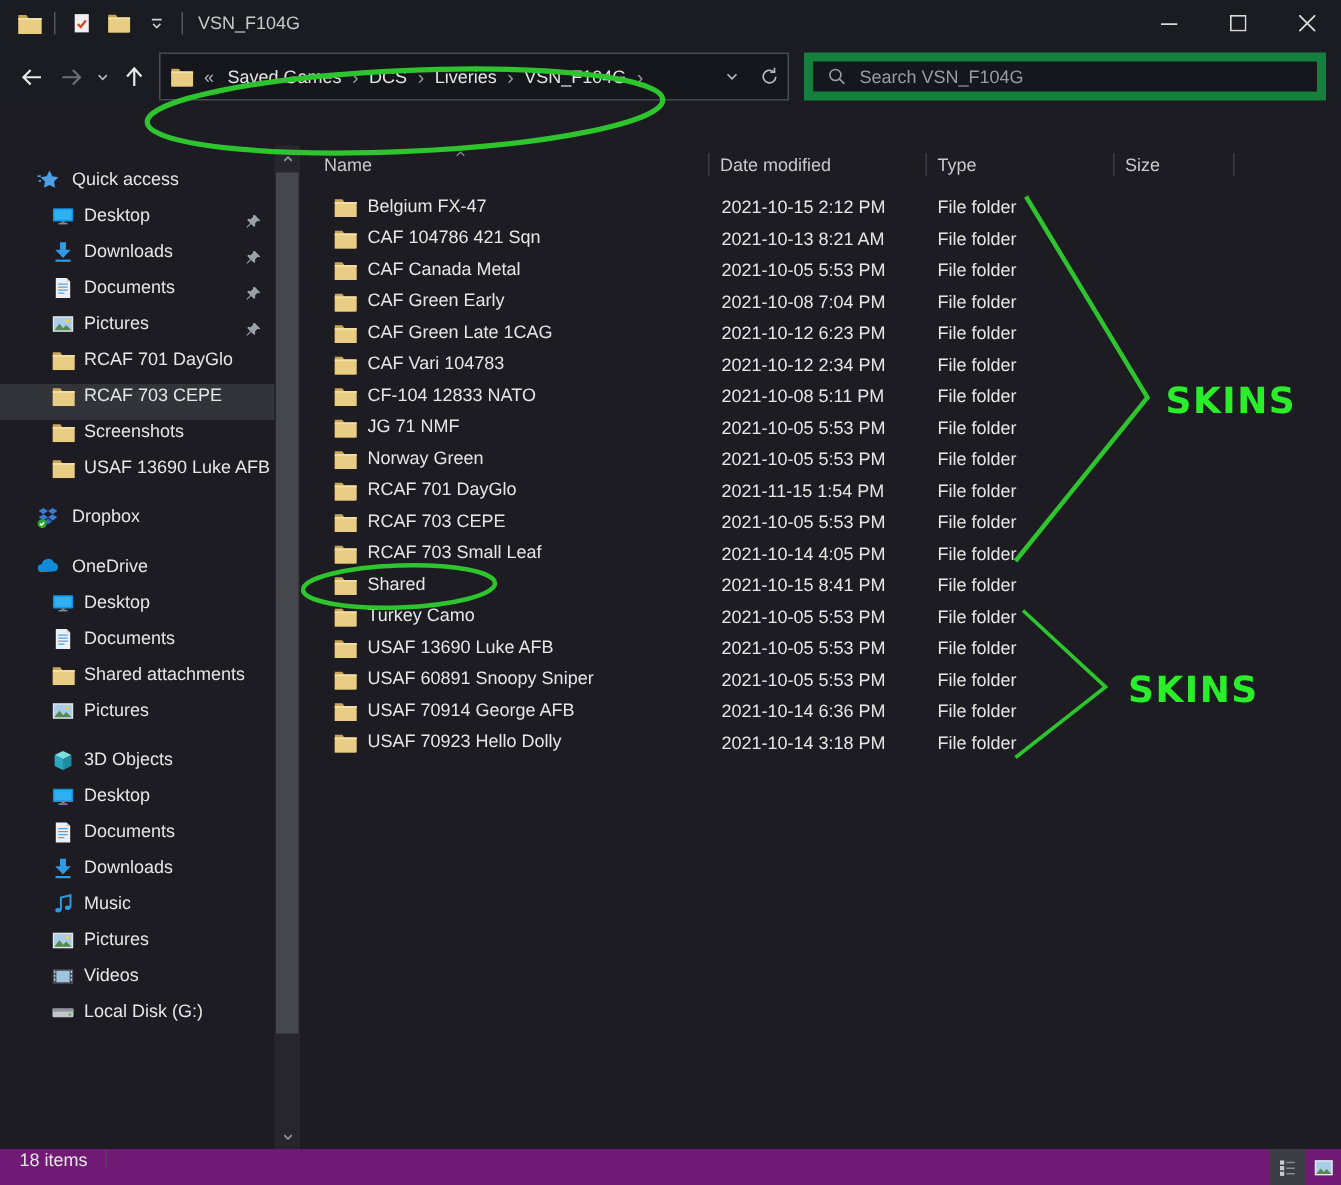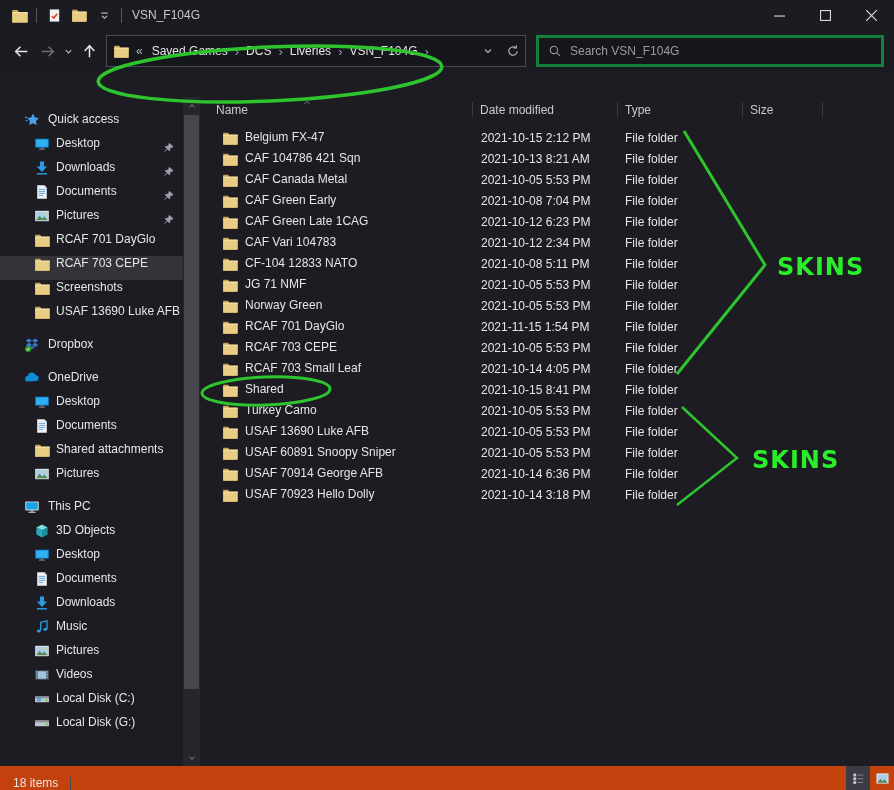--- a/index.html
+++ b/index.html
@@ -30,21 +30,21 @@
   .nav-btn.narrow { width:16px; }
   .address-box { display:flex; align-items:center; height:32px; width:420px; margin-left:4px;
                  border:1px solid #4a4a54; background:#16161d; }
   .addr-folder { margin-left:6px; display:flex; }
   .crumb-overflow { color:#b4b4bc; margin:0 2px 0 7px; font-size:12px; }
   .crumb { padding:0 7px; color:#e4e4e4; white-space:nowrap; }
   .crumb-sep { color:#9a9aa2; font-size:13px; }
   .addr-spacer { flex:1; }
   .addr-btn { width:25px; height:30px; display:flex; align-items:center; justify-content:center; }
   .search-box { display:flex; align-items:center; height:32px; flex:1; margin-left:10px; padding:0 9px; gap:8px;
-                border:3px solid #15803d; background:#16161d; }
+                border:6px solid #15803d; background:#16161d; }
   .search-box input { flex:1; background:transparent; border:none; outline:none; color:#c8c8c8;
                       font-family:"Liberation Sans", sans-serif; font-size:12px; }
   .search-box input::placeholder { color:#9a9aa2; }
 
   
   .main { position:absolute; top:97px; left:0; right:0; bottom:24px; display:flex; background:#1c1c22; }
 
   .sidebar { width:183px; padding-top:15px; overflow:hidden; }
   .side-item { height:24px; display:flex; align-items:flex-start; gap:8px; padding-left:24px; position:relative;
                color:#e6e6e6; white-space:nowrap; }
@@ -70,22 +70,22 @@
   .file-row { display:flex; height:21px; align-items:center; }
   .cell { white-space:nowrap; overflow:hidden; }
   .cell-name { width:263px; display:flex; align-items:flex-start; gap:7px; padding-left:12px; }
   .cell-date { width:145px; padding-left:8px; color:#e6e6e6; }
   .cell-type { width:125px; padding-left:7px; }
   .cell-size { width:80px; padding-left:7px; }
   .icon { display:inline-flex; align-items:center; justify-content:center; flex:none; }
   .icon svg { display:block; }
 
   
-  .statusbar { position:absolute; left:0; right:0; bottom:0; height:24px; background:#c2410c;
-               display:flex; align-items:flex-end; padding-left:13px; gap:12px; }
+  .statusbar { position:absolute; left:0; right:0; bottom:0; height:24px; background:#701a75;
+               display:flex; align-items:flex-start; padding-left:13px; gap:12px; }
   .status-divider { width:1px; height:13px; background:#4a4a52; }
   .status-right { margin-left:auto; display:flex; height:24px; }
   .view-btn { width:24px; height:24px; display:flex; align-items:center; justify-content:center; }
   .view-btn.active { background:#3c3c44; }
 
   
   .annotations { position:absolute; inset:0; pointer-events:none; z-index:50; }
   .skins-text { font-family:"DejaVu Sans", sans-serif; font-weight:800; font-size:24px; letter-spacing:1px; }
 </style>
 </head>
@@ -373,31 +373,20 @@
             <svg width="16" height="16" viewBox="0 0 16 16">
               <rect x="1.2" y="2.8" width="13.6" height="10.4" fill="#dfe6ea"></rect>
               <rect x="2.2" y="3.8" width="11.6" height="8.4" fill="#a9cde8"></rect>
               <path d="M2.2 12.2l3.4-4.4 2.6 3 1.8-2.2 3.8 3.6z" fill="#57884f"></path>
               <circle cx="11" cy="6" r="1.1" fill="#f2d14e"></circle>
             </svg>
           </span>
           <span class="side-label">Pictures</span>
         </div>
         <div class="section-gap"></div>
-        <div class="side-item top">
-          <span class="icon">
-            <svg width="16" height="16" viewBox="0 0 16 16">
-              <rect x="1.2" y="2.4" width="13.6" height="9" rx="0.8" fill="#cdd2d8"></rect>
-              <rect x="2.2" y="3.4" width="11.6" height="7" fill="#17a2ea"></rect>
-              <rect x="6.6" y="11.4" width="2.8" height="1.2" fill="#cdd2d8"></rect>
-              <rect x="4.4" y="12.8" width="7.2" height="1" fill="#cdd2d8"></rect>
-            </svg>
-          </span>
-          <span class="side-label">This PC</span>
-        </div>
         <div class="side-item child">
           <span class="icon">
             <svg width="16" height="16" viewBox="0 0 16 16">
               <path d="M8 1.6l5.6 2.8L8 7.2 2.4 4.4z" fill="#7ce0e0"></path>
               <path d="M2.4 4.4L8 7.2v7.2l-5.6-2.8z" fill="#2aa9bd"></path>
               <path d="M13.6 4.4L8 7.2v7.2l5.6-2.8z" fill="#1d8da3"></path>
             </svg>
           </span>
           <span class="side-label">3D Objects</span>
         </div>
@@ -454,36 +443,20 @@
         </div>
         <div class="side-item child">
           <span class="icon">
             <svg width="16" height="16" viewBox="0 0 16 16">
               <rect x="1.2" y="3.2" width="13.6" height="9.6" fill="#4a505a"></rect>
               <rect x="3.6" y="4.2" width="8.8" height="7.6" fill="#9fc4e0"></rect>
               <path d="M2.4 4.2v1.4M2.4 6.8v1.4M2.4 9.4v1.4M13.6 4.2v1.4M13.6 6.8v1.4M13.6 9.4v1.4" stroke="#c8cdd4" stroke-width="0.9"></path>
             </svg>
           </span>
           <span class="side-label">Videos</span>
-        </div>
-        <div class="side-item child">
-          <span class="icon">
-            <svg width="16" height="16" viewBox="0 0 16 16">
-              <rect x="1" y="5.4" width="14" height="5.8" rx="0.8" fill="#c3c7cc"></rect>
-              <rect x="1" y="5.4" width="14" height="2" fill="#8f949b"></rect>
-              <circle cx="12.6" cy="9.4" r="0.9" fill="#43c943"></circle>
-              <g fill="#18a0e8">
-                <rect x="2.9" y="6.4" width="1.7" height="1.7"></rect>
-                <rect x="5" y="6.4" width="1.7" height="1.7"></rect>
-                <rect x="2.9" y="8.5" width="1.7" height="1.7"></rect>
-                <rect x="5" y="8.5" width="1.7" height="1.7"></rect>
-              </g>
-            </svg>
-          </span>
-          <span class="side-label">Local Disk (C:)</span>
         </div>
         <div class="side-item child">
           <span class="icon">
             <svg width="16" height="16" viewBox="0 0 16 16">
               <rect x="1" y="5.4" width="14" height="5.8" rx="0.8" fill="#c3c7cc"></rect>
               <rect x="1" y="5.4" width="14" height="2" fill="#8f949b"></rect>
               <circle cx="12.6" cy="9.4" r="0.9" fill="#43c943"></circle>
             </svg>
           </span>
           <span class="side-label">Local Disk (G:)</span>

